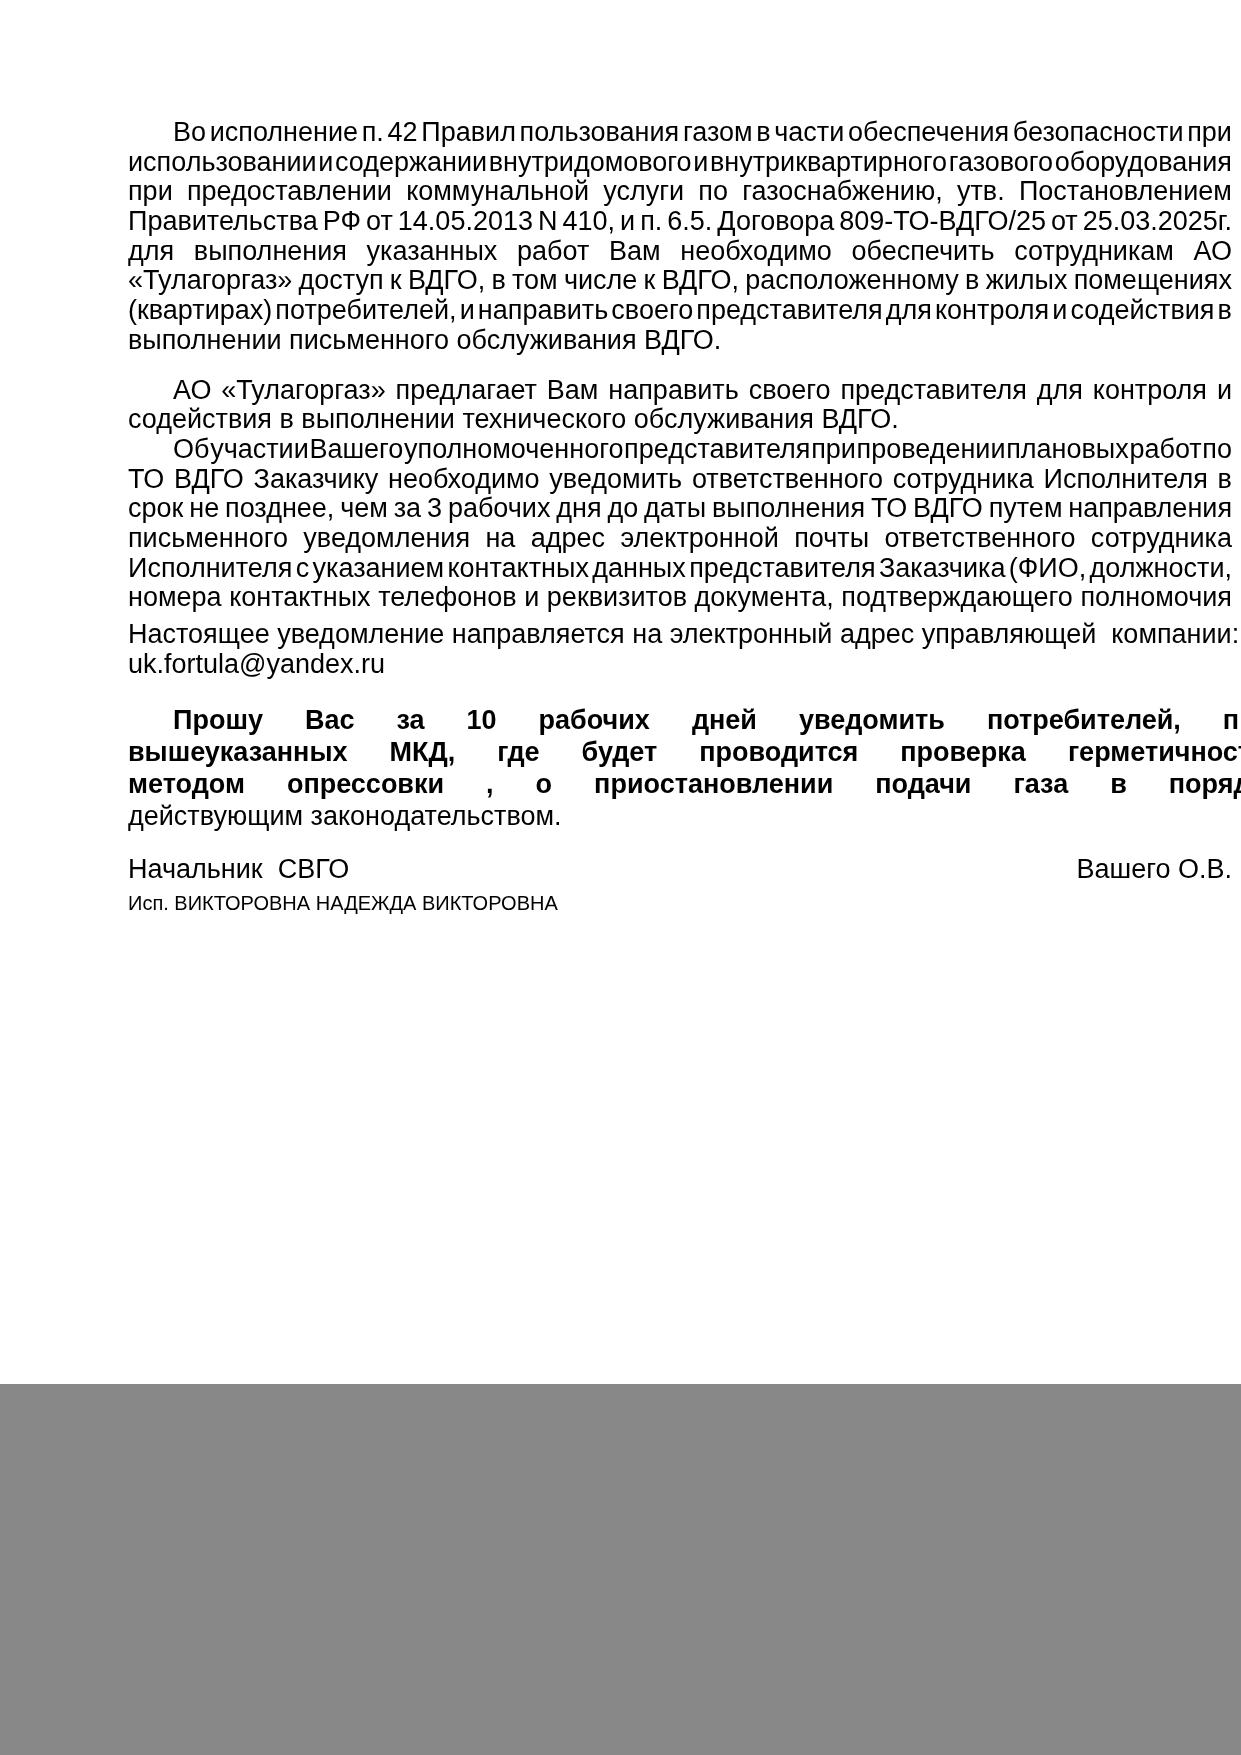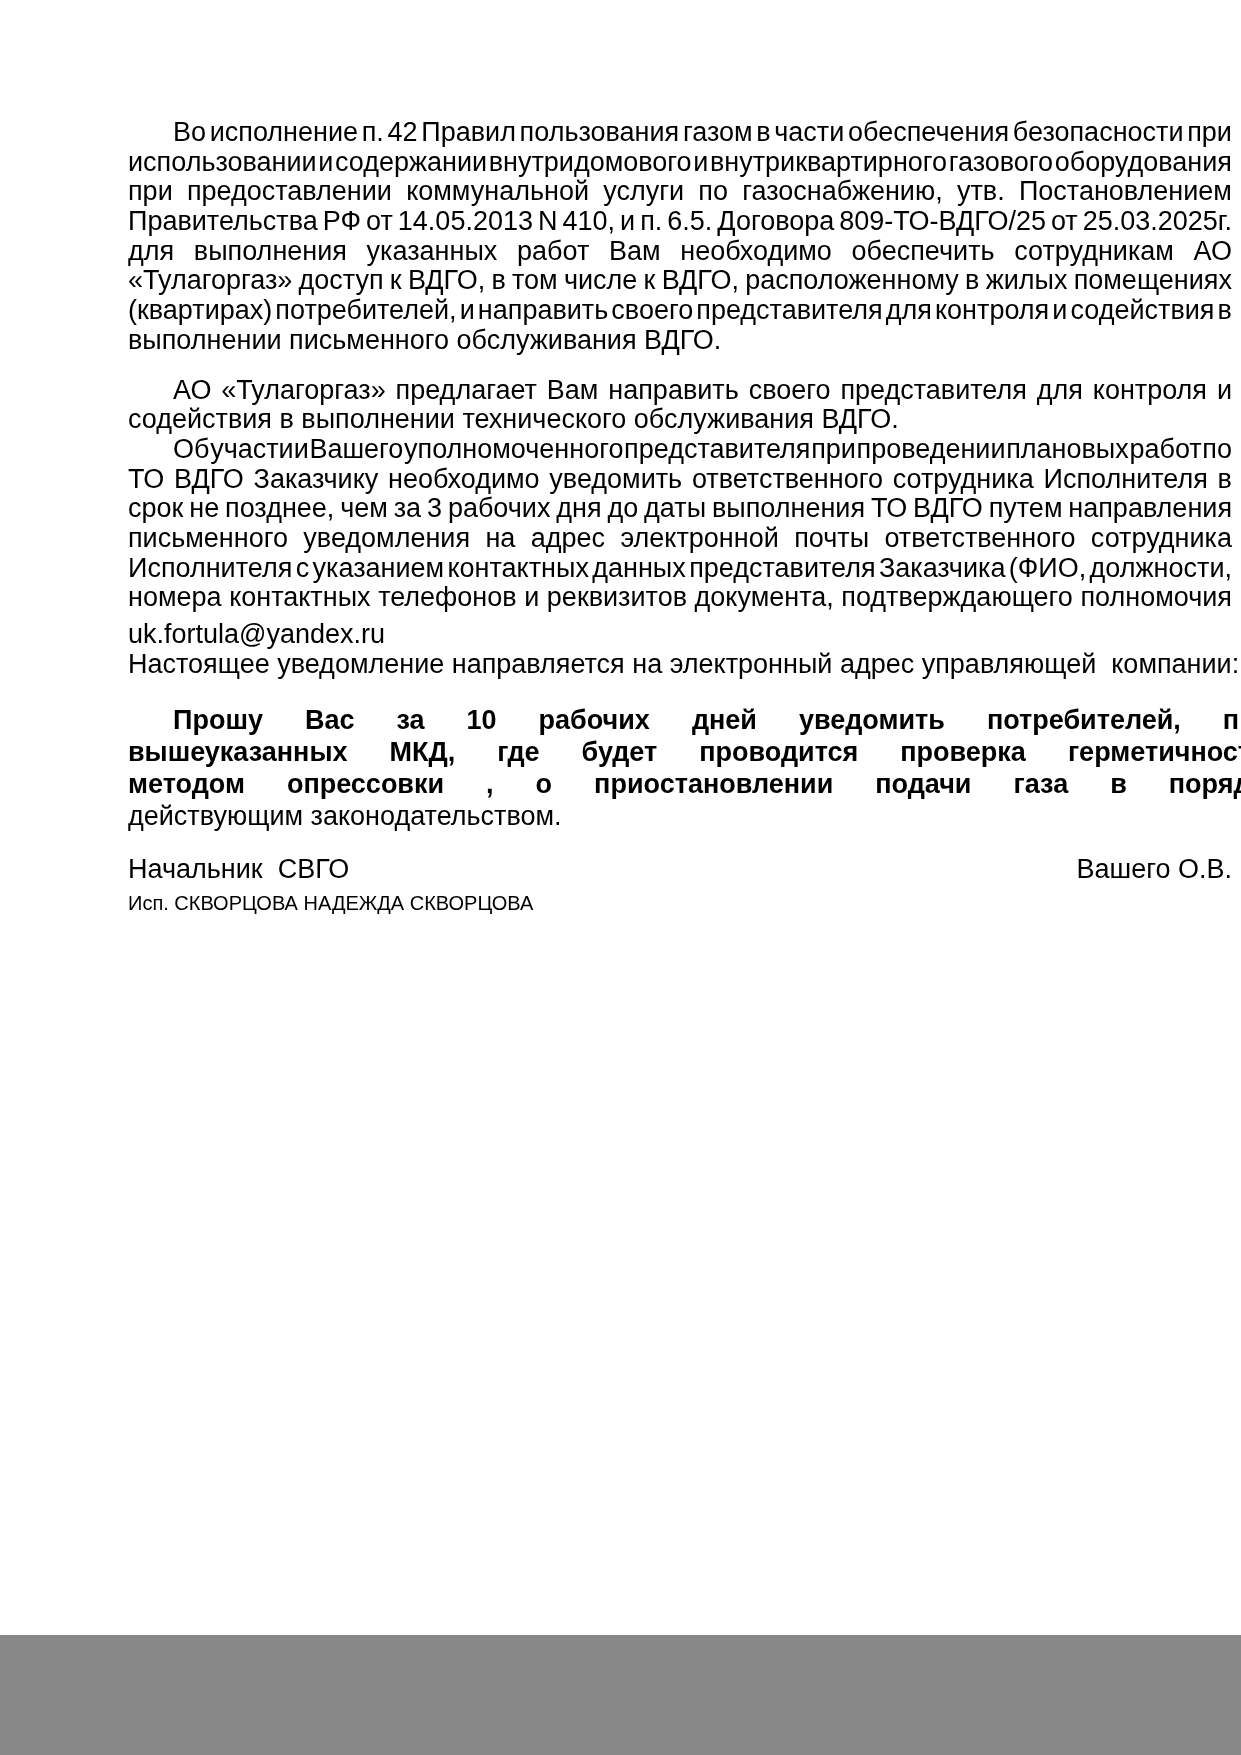--- a/index.html
+++ b/index.html
@@ -1,18 +1,18 @@
 <!DOCTYPE html>
 <html lang="ru"><head>
 <meta charset="utf-8">
 <style>
   html,body{margin:0;padding:0;background:#888;}
   .page{
     position:relative;
-    width:1241px;height:1635px;
+    width:1241px;height:1384px;
     margin:0 auto;
     background:#ffffff;
     color:#000000;
     overflow:hidden;
     font-family:"Liberation Sans","DejaVu Sans",sans-serif;
   }
   .doc{
     position:absolute;
     left:128px;top:118px;
     width:1104px;
@@ -76,31 +76,31 @@
         </div>
         <div class="para" data-name="para-notification-procedure">
           <div class="line jflex indent" data-name="text-line"><span class="w" data-name="text-run">Об</span><span class="w" data-name="text-run">участии</span><span class="w" data-name="text-run">Вашего</span><span class="w" data-name="text-run">уполномоченного</span><span class="w" data-name="text-run">представителя</span><span class="w" data-name="text-run">при</span><span class="w" data-name="text-run">проведении</span><span class="w" data-name="text-run">плановых</span><span class="w" data-name="text-run">работ</span><span class="w" data-name="text-run">по</span></div>
           <div class="line jflex" data-name="text-line"><span class="w" data-name="text-run">ТО</span><span class="w" data-name="text-run">ВДГО</span><span class="w" data-name="text-run">Заказчику</span><span class="w" data-name="text-run">необходимо</span><span class="w" data-name="text-run">уведомить</span><span class="w" data-name="text-run">ответственного</span><span class="w" data-name="text-run">сотрудника</span><span class="w" data-name="text-run">Исполнителя</span><span class="w" data-name="text-run">в</span></div>
           <div class="line jflex" data-name="text-line"><span class="w" data-name="text-run">срок</span><span class="w" data-name="text-run">не</span><span class="w" data-name="text-run">позднее,</span><span class="w" data-name="text-run">чем</span><span class="w" data-name="text-run">за</span><span class="w" data-name="text-run">3</span><span class="w" data-name="text-run">рабочих</span><span class="w" data-name="text-run">дня</span><span class="w" data-name="text-run">до</span><span class="w" data-name="text-run">даты</span><span class="w" data-name="text-run">выполнения</span><span class="w" data-name="text-run">ТО</span><span class="w" data-name="text-run">ВДГО</span><span class="w" data-name="text-run">путем</span><span class="w" data-name="text-run">направления</span></div>
           <div class="line jflex" data-name="text-line"><span class="w" data-name="text-run">письменного</span><span class="w" data-name="text-run">уведомления</span><span class="w" data-name="text-run">на</span><span class="w" data-name="text-run">адрес</span><span class="w" data-name="text-run">электронной</span><span class="w" data-name="text-run">почты</span><span class="w" data-name="text-run">ответственного</span><span class="w" data-name="text-run">сотрудника</span></div>
           <div class="line jflex" data-name="text-line"><span class="w" data-name="text-run">Исполнителя</span><span class="w" data-name="text-run">с</span><span class="w" data-name="text-run">указанием</span><span class="w" data-name="text-run">контактных</span><span class="w" data-name="text-run">данных</span><span class="w" data-name="text-run">представителя</span><span class="w" data-name="text-run">Заказчика</span><span class="w" data-name="text-run">(ФИО,</span><span class="w" data-name="text-run">должности,</span></div>
           <div class="line jflex" data-name="text-line"><span class="w" data-name="text-run">номера</span><span class="w" data-name="text-run">контактных</span><span class="w" data-name="text-run">телефонов</span><span class="w" data-name="text-run">и</span><span class="w" data-name="text-run">реквизитов</span><span class="w" data-name="text-run">документа,</span><span class="w" data-name="text-run">подтверждающего</span><span class="w" data-name="text-run">полномочия</span></div>
         </div>
         <div class="para" data-name="para-email-notice">
+          <div class="line plain" data-name="text-line"><span data-name="text-run">Настоящее уведомление направляется на электронный адрес управляющей  компании:</span></div>
           <div class="line plain" data-name="text-line"><span data-name="text-run">uk.fortula@yandex.ru</span></div>
-          <div class="line plain" data-name="text-line"><span data-name="text-run">Настоящее уведомление направляется на электронный адрес управляющей  компании:</span></div>
         </div>
         <div class="para" data-name="para-request-bold">
           <div class="line jflex indent" data-name="text-line"><span class="w b" data-name="text-run">Прошу</span><span class="w b" data-name="text-run">Вас</span><span class="w b" data-name="text-run">за</span><span class="w b" data-name="text-run">10</span><span class="w b" data-name="text-run">рабочих</span><span class="w b" data-name="text-run">дней</span><span class="w b" data-name="text-run">уведомить</span><span class="w b" data-name="text-run">потребителей,</span><span class="w b" data-name="text-run">проживающих</span><span class="w b" data-name="text-run">в</span></div>
           <div class="line jflex" data-name="text-line"><span class="w b" data-name="text-run">вышеуказанных</span><span class="w b" data-name="text-run">МКД,</span><span class="w b" data-name="text-run">где</span><span class="w b" data-name="text-run">будет</span><span class="w b" data-name="text-run">проводится</span><span class="w b" data-name="text-run">проверка</span><span class="w b" data-name="text-run">герметичности</span><span class="w b" data-name="text-run">газопроводов</span></div>
           <div class="line jflex" data-name="text-line"><span class="w b" data-name="text-run">методом</span><span class="w b" data-name="text-run">опрессовки</span><span class="w b" data-name="text-run">,</span><span class="w b" data-name="text-run">о</span><span class="w b" data-name="text-run">приостановлении</span><span class="w b" data-name="text-run">подачи</span><span class="w b" data-name="text-run">газа</span><span class="w b" data-name="text-run">в</span><span class="w b" data-name="text-run">порядке,</span><span class="w" data-name="text-run">установленном</span></div>
           <div class="line plain" data-name="text-line"><span data-name="text-run">действующим законодательством.</span></div>
         </div>
       </div>
 
     <div class="sigrow" data-name="signature-row">
       <span class="sig-title" data-name="signature-title">Начальник  СВГО</span>
       <span class="sig-name" data-name="signature-name">Вашего О.В.</span>
     </div>
 
-    <div class="executor" data-name="executor-line">Исп. СКВОРЦОВА НАДЕЖДА СКВОРЦОВА</div>
+    <div class="executor" data-name="executor-line">Исп. ВИКТОРОВНА НАДЕЖДА ВИКТОРОВНА</div>
   </div>
 </div>
 
 </body></html>

